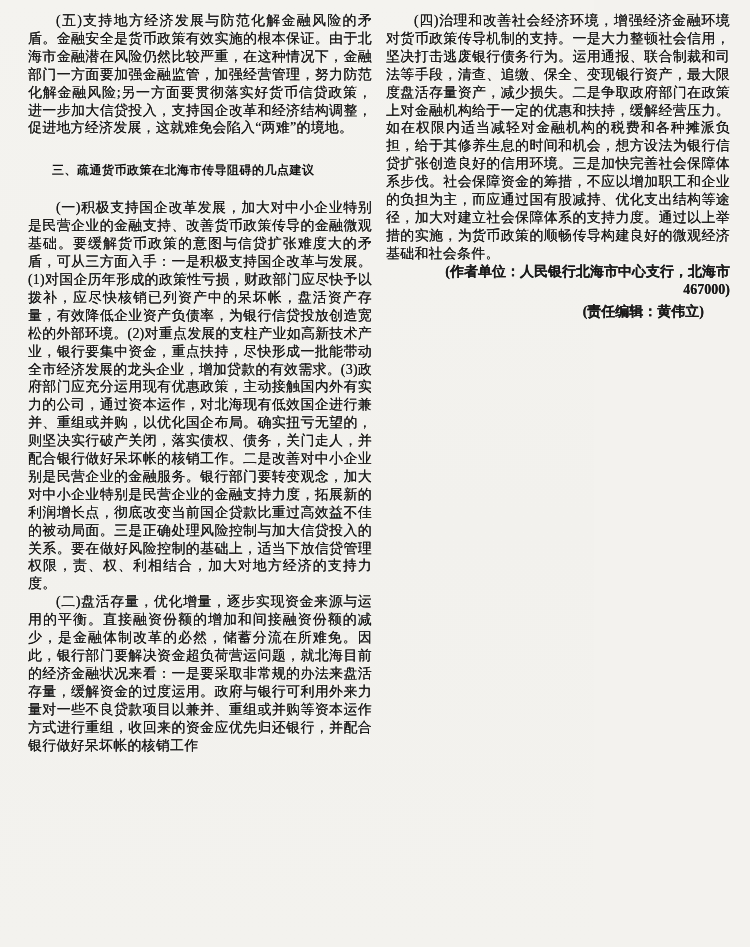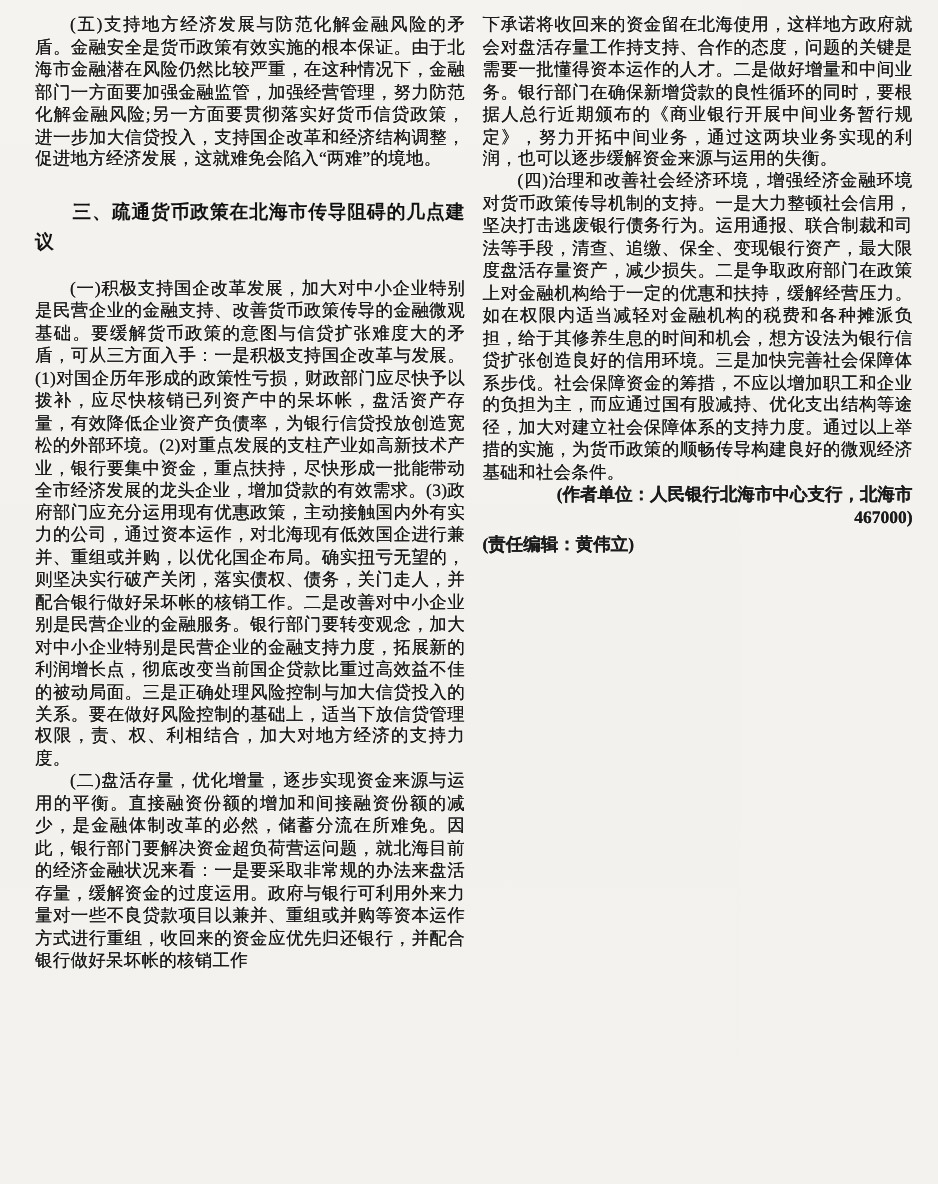--- a/index.html
+++ b/index.html
@@ -34,62 +34,62 @@
     line-height: 17.9px;
     text-align: justify;
     text-indent: 2em;
     letter-spacing: 0.2px;
     text-shadow: 0 0 0.4px #1b1b1b; 
   }
   .section-heading {
     margin: 21px 0 17px 0;
     font-family: "Liberation Sans", "DejaVu Sans", sans-serif;
     font-weight: 700;
-    font-size: 15px;
+    font-size: 12px;
     line-height: 24px;
     text-align: justify;
     text-indent: 2em;
     letter-spacing: 0.5px;
     color: #111;
   }
   .author-par {
     margin: 0;
     font-size: 14px;
     line-height: 17.9px;
     font-weight: 700;
     text-align: right;
     text-shadow: 0 0 0.4px #1b1b1b;
   }
   .editor-par {
     margin: 4px 0 0 0;
     padding-right: 26px;
     font-size: 14px;
     line-height: 17.9px;
     font-weight: 700;
+    text-align: right;
     text-shadow: 0 0 0.4px #1b1b1b;
   }
 </style>
 </head>
 <body>
 
 <div class="page">
 
   <div class="column">
     <p class="body-par">(五)支持地方经济发展与防范化解金融风险的矛盾。金融安全是货币政策有效实施的根本保证。由于北海市金融潜在风险仍然比较严重，在这种情况下，金融部门一方面要加强金融监管，加强经营管理，努力防范化解金融风险;另一方面要贯彻落实好货币信贷政策，进一步加大信贷投入，支持国企改革和经济结构调整，促进地方经济发展，这就难免会陷入“两难”的境地。</p>
 
     <h2 class="section-heading">三、疏通货币政策在北海市传导阻碍的几点建议</h2>
 
 
     <p class="body-par">(一)积极支持国企改革发展，加大对中小企业特别是民营企业的金融支持、改善货币政策传导的金融微观基础。要缓解货币政策的意图与信贷扩张难度大的矛盾，可从三方面入手：一是积极支持国企改革与发展。(1)对国企历年形成的政策性亏损，财政部门应尽快予以拨补，应尽快核销已列资产中的呆坏帐，盘活资产存量，有效降低企业资产负债率，为银行信贷投放创造宽松的外部环境。(2)对重点发展的支柱产业如高新技术产业，银行要集中资金，重点扶持，尽快形成一批能带动全市经济发展的龙头企业，增加贷款的有效需求。(3)政府部门应充分运用现有优惠政策，主动接触国内外有实力的公司，通过资本运作，对北海现有低效国企进行兼并、重组或并购，以优化国企布局。确实扭亏无望的，则坚决实行破产关闭，落实债权、债务，关门走人，并配合银行做好呆坏帐的核销工作。二是改善对中小企业别是民营企业的金融服务。银行部门要转变观念，加大对中小企业特别是民营企业的金融支持力度，拓展新的利润增长点，彻底改变当前国企贷款比重过高效益不佳的被动局面。三是正确处理风险控制与加大信贷投入的关系。要在做好风险控制的基础上，适当下放信贷管理权限，责、权、利相结合，加大对地方经济的支持力度。</p>
 
     <p class="body-par">(二)盘活存量，优化增量，逐步实现资金来源与运用的平衡。直接融资份额的增加和间接融资份额的减少，是金融体制改革的必然，储蓄分流在所难免。因此，银行部门要解决资金超负荷营运问题，就北海目前的经济金融状况来看：一是要采取非常规的办法来盘活存量，缓解资金的过度运用。政府与银行可利用外来力量对一些不良贷款项目以兼并、重组或并购等资本运作方式进行重组，收回来的资金应优先归还银行，并配合银行做好呆坏帐的核销工作</p>
   </div>
 
   <div class="column">
-    <p class="body-par" style="text-indent:0;">下承诺将收回来的资金留在北海使用，这样地方政府就会对盘活存量工作持支持、合作的态度，问题的关键是需要一批懂得资本运作的人才。二是做好增量和中间业务。银行部门在确保新增贷款的良性循环的同时，要根据人总行近期颁布的《商业银行开展中间业务暂行规定》，努力开拓中间业务，通过这两块业务实现的利润，也可以逐步缓解资金来源与运用的失衡。</p>
 
 
     <p class="body-par">(四)治理和改善社会经济环境，增强经济金融环境对货币政策传导机制的支持。一是大力整顿社会信用，坚决打击逃废银行债务行为。运用通报、联合制裁和司法等手段，清查、追缴、保全、变现银行资产，最大限度盘活存量资产，减少损失。二是争取政府部门在政策上对金融机构给于一定的优惠和扶持，缓解经营压力。如在权限内适当减轻对金融机构的税费和各种摊派负担，给于其修养生息的时间和机会，想方设法为银行信贷扩张创造良好的信用环境。三是加快完善社会保障体系步伐。社会保障资金的筹措，不应以增加职工和企业的负担为主，而应通过国有股减持、优化支出结构等途径，加大对建立社会保障体系的支持力度。通过以上举措的实施，为货币政策的顺畅传导构建良好的微观经济基础和社会条件。</p>
 
 
     <p class="author-par">(作者单位：人民银行北海市中心支行，北海市　467000)</p>
 
     <p class="editor-par">(责任编辑：黄伟立)</p>
   </div>
 

